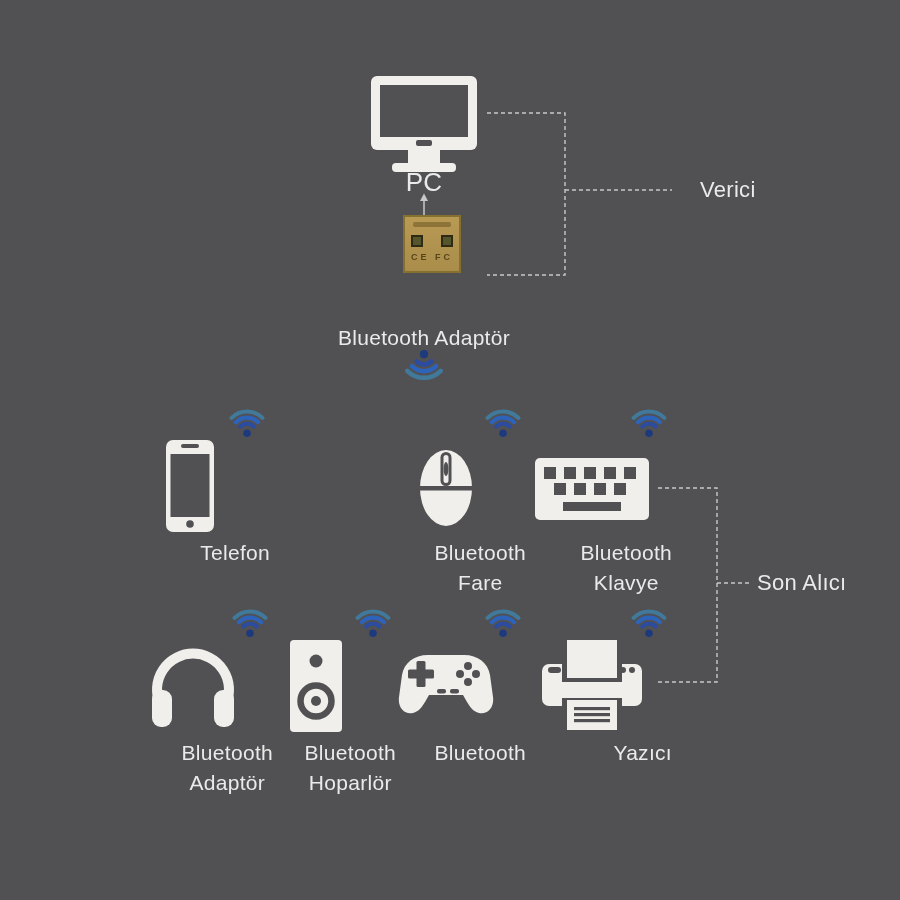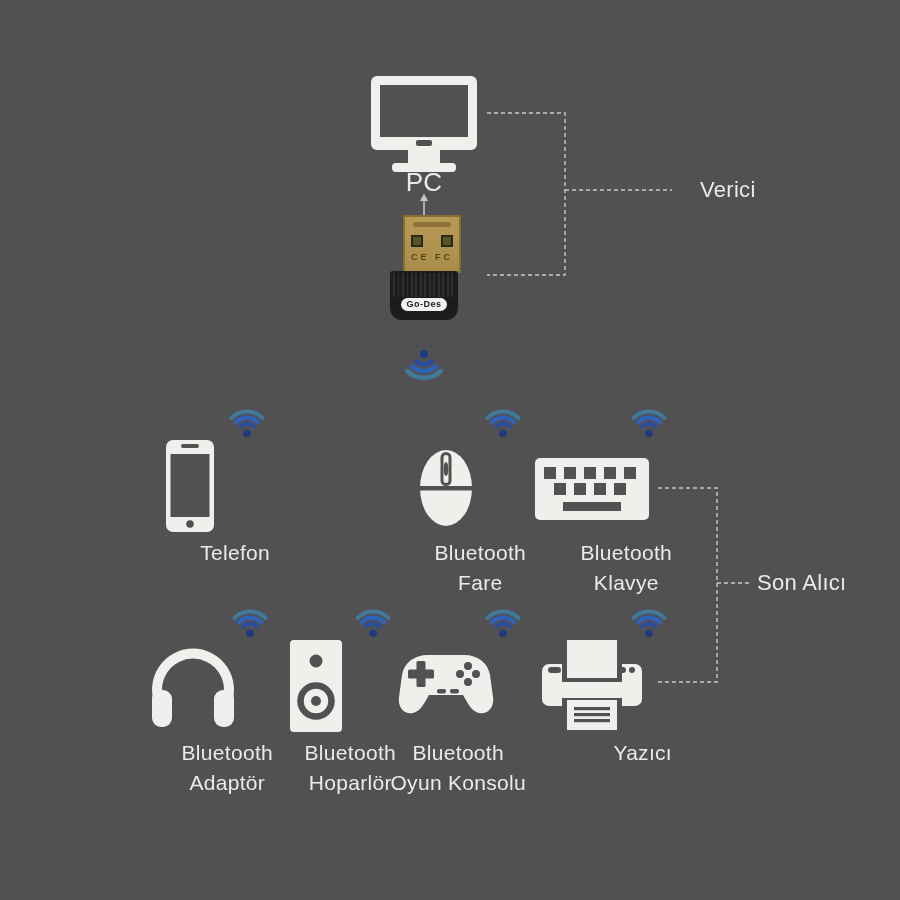--- a/index.html
+++ b/index.html
@@ -114,26 +114,23 @@
 
   <div class="abs" id="adapter">
     <div class="gold">
       <div class="etch"></div>
       <div class="holes">
         <div class="hole"></div>
         <div class="hole"></div>
       </div>
       <div class="marks">CE FC</div>
     </div>
-    <div class="body">
-      <div class="ridges"></div>
-      <div class="pill">Go-Des</div>
-    </div>
-  </div>
-
+  </div>
+
+  <div class="abs lbl" id="adapter-label">Bluetooth Adaptör</div>
 
   <svg class="abs wifi" width="50" height="37" style="left:399px;top:349px;transform:rotate(180deg)">
     <use href="#wifi-sym" width="50" height="37"></use>
   </svg>
 
   <div class="abs lbl" id="verici-label">Verici</div>
   <div class="abs lbl" id="son-alici-label">Son Alıcı</div>
 
   <div class="cell" style="left:110px;top:404px">
     <svg class="wifi" width="46" height="34">
@@ -249,21 +246,20 @@
           <circle cx="70" cy="13" r="4"></circle>
           <circle cx="70" cy="29" r="4"></circle>
           <circle cx="78" cy="21" r="4"></circle>
           <rect x="39" y="36" width="9" height="4.5" rx="2"></rect>
           <rect x="52" y="36" width="9" height="4.5" rx="2"></rect>
         </g>
       </svg>
     </div>
     <div class="labels">
       <div class="lbl">Bluetooth</div>
-      <div class="lbl">Oyun Konsolu</div>
     </div>
   </div>
 
   <div class="cell" style="left:512px;top:604px">
     <svg class="wifi" width="46" height="34">
         <use href="#wifi-sym" width="46" height="34"></use>
       </svg>
     <div class="iconarea">
       <svg width="100" height="92" viewBox="0 0 100 92" style="margin-top:0">
         <rect x="0" y="24" width="100" height="42" rx="7" fill="var(--icon,#f0efec)"></rect>

